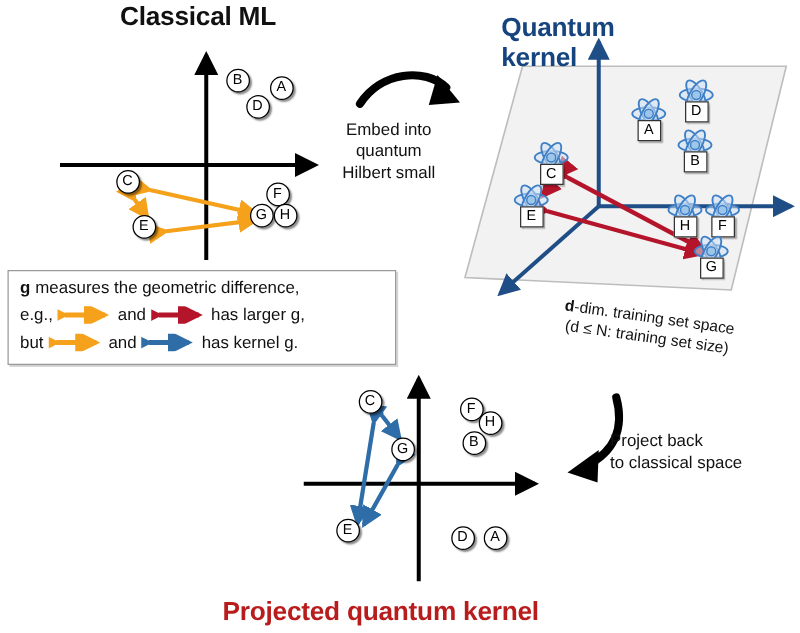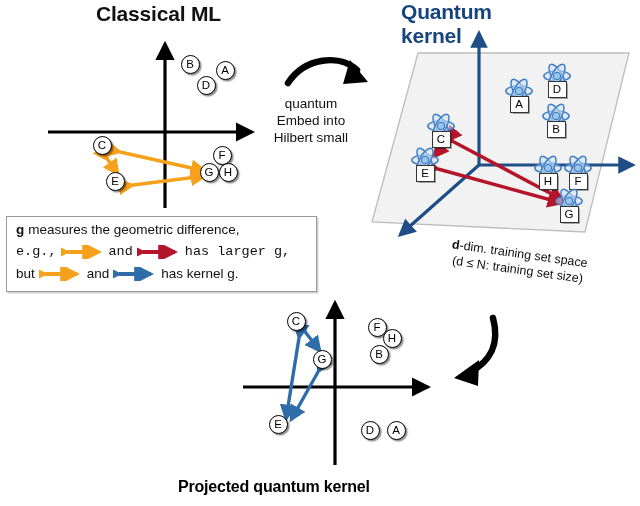--- a/index.html
+++ b/index.html
@@ -3,41 +3,41 @@
 <meta charset="utf-8">
 <style>
   html,body{margin:0;padding:0;background:#ffffff;}
   body{width:640px;height:506px;position:relative;overflow:hidden;
        font-family:"Liberation Sans", sans-serif;}
   .stage{position:absolute;inset:0;width:528px;height:506px;}
   svg.layer{position:absolute;left:0;top:0;width:640px;height:506px;}
 
   .title{position:absolute;font-weight:bold;letter-spacing:-0.2px;}
   #title-classical{left:96px;top:2px;font-size:21px;color:#111111;}
-  #title-quantum{left:401px;top:0;font-size:21px;color:#16447f;}
-  #title-projected{left:178px;top:478px;font-size:16px;color:#000000;}
+  #title-quantum{left:401px;top:11px;font-size:21px;color:#16447f;}
+  #title-projected{left:178px;top:478px;font-size:21px;color:#b91c1c;}
 
   .flowlabel{position:absolute;font-size:13.5px;color:#111111;
              text-align:center;line-height:17px;}
   #embed-label{left:256px;top:95px;width:110px;}
   #project-label{left:488px;top:344px;width:150px;text-align:left;}
 
   .axis-caption{position:absolute;font-size:12.5px;color:#111111;
                 line-height:16px;text-align:center;
                 transform:rotate(8deg);transform-origin:left top;}
   #dim-caption{left:408px;top:230px;width:228px;}
   #dim-caption b{font-weight:bold;}
 
   .legend{position:absolute;left:6px;top:216px;width:311px;height:76px;
           border:1.6px solid #9a9a9a;background:#ffffff;box-sizing:border-box;
           box-shadow:1.5px 1.5px 0 rgba(0,0,0,0.18);}
   .legend-line{position:absolute;left:9px;font-size:13.5px;color:#111111;
                white-space:nowrap;display:flex;align-items:center;gap:4px;}
   #legend-l1{top:5px;}
-  #legend-l2{top:27px;font-family:Liberation Mono, monospace;}
+  #legend-l2{top:27px;}
   #legend-l3{top:49px;}
   .legend-line b{font-weight:bold;}
   .mini{display:inline-block;vertical-align:middle;}
 
   .node{position:absolute;width:19px;height:19px;border-radius:50%;
         background:#ffffff;border:1.8px solid #000000;
         box-shadow:1.6px 1.6px 1.4px rgba(0,0,0,0.45);
         font-size:11.5px;color:#000000;text-align:center;
         line-height:16px;box-sizing:border-box;}
 
@@ -134,23 +134,27 @@
       <line x1="299" y1="338" x2="286" y2="419" stroke="#2E6DA8" stroke-width="3.4" marker-start="url(#ahBlS)" marker-end="url(#ahBl)"></line>
       <line x1="318" y1="372" x2="291" y2="420" stroke="#2E6DA8" stroke-width="3.4" marker-start="url(#ahBlS)" marker-end="url(#ahBl)"></line>
     </g>
   </svg>
 
   <div class="title" id="title-classical">Classical ML</div>
   <div class="title" id="title-quantum">Quantum kernel</div>
   <div class="title" id="title-projected">Projected quantum kernel</div>
 
   <div class="flowlabel" id="embed-label">
+    <div>Embed into</div>
     <div>quantum</div>
-    <div>Embed into</div>
     <div>Hilbert small</div>
+  </div>
+  <div class="flowlabel" id="project-label">
+    <div>Project back</div>
+    <div>to classical space</div>
   </div>
 
   <div class="axis-caption" id="dim-caption">
     <div>
       <b>d</b><span>-dim. training set space</span>
     </div>
     <div>(d ≤ N: training set size)</div>
   </div>
 
   <div class="legend">

